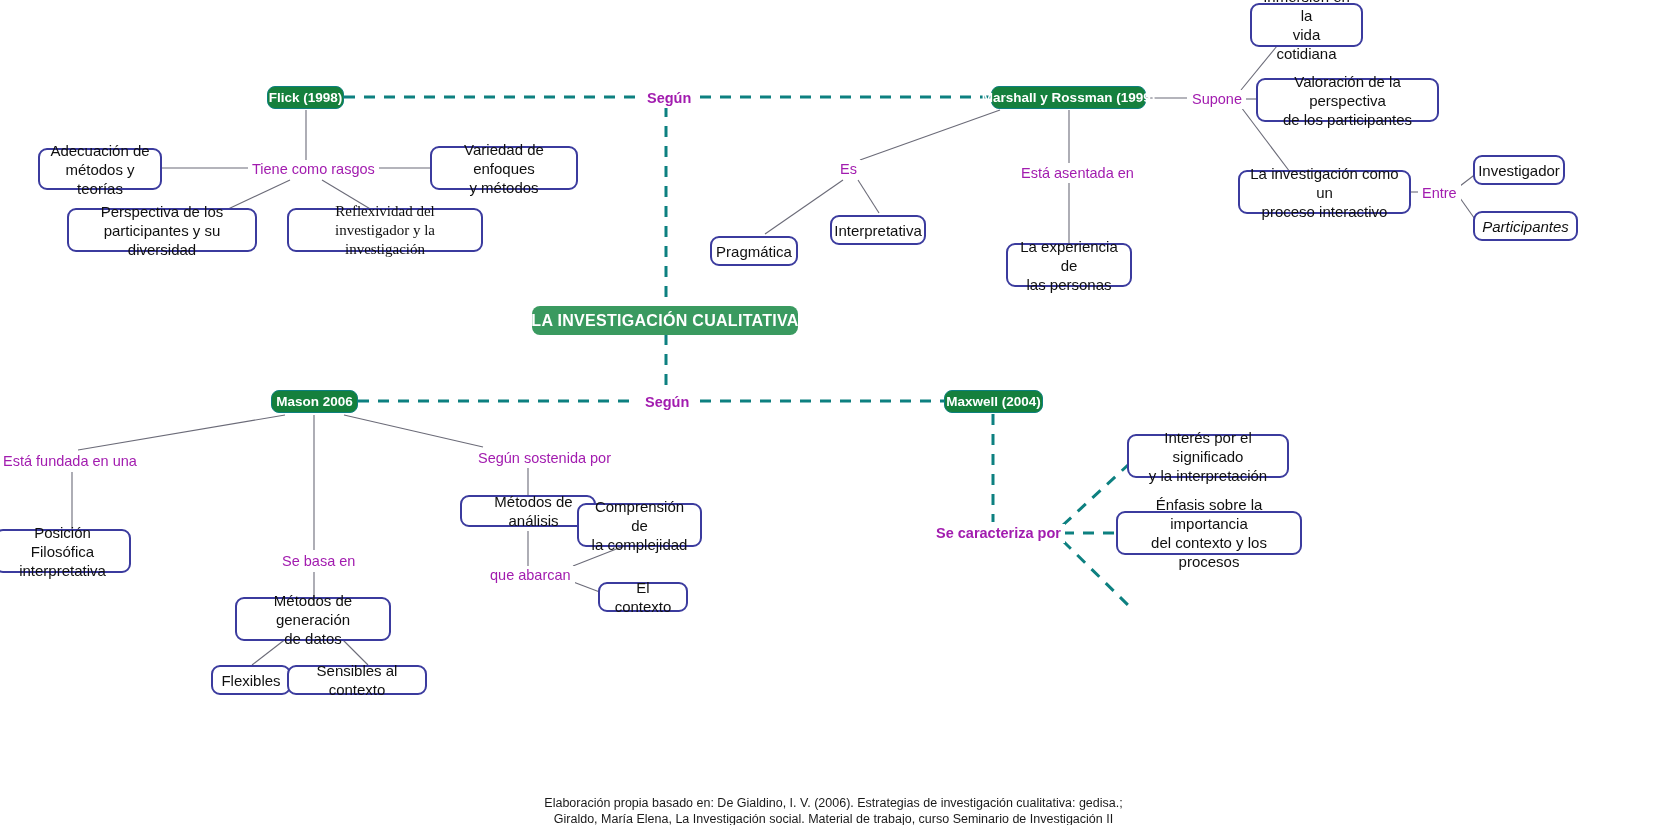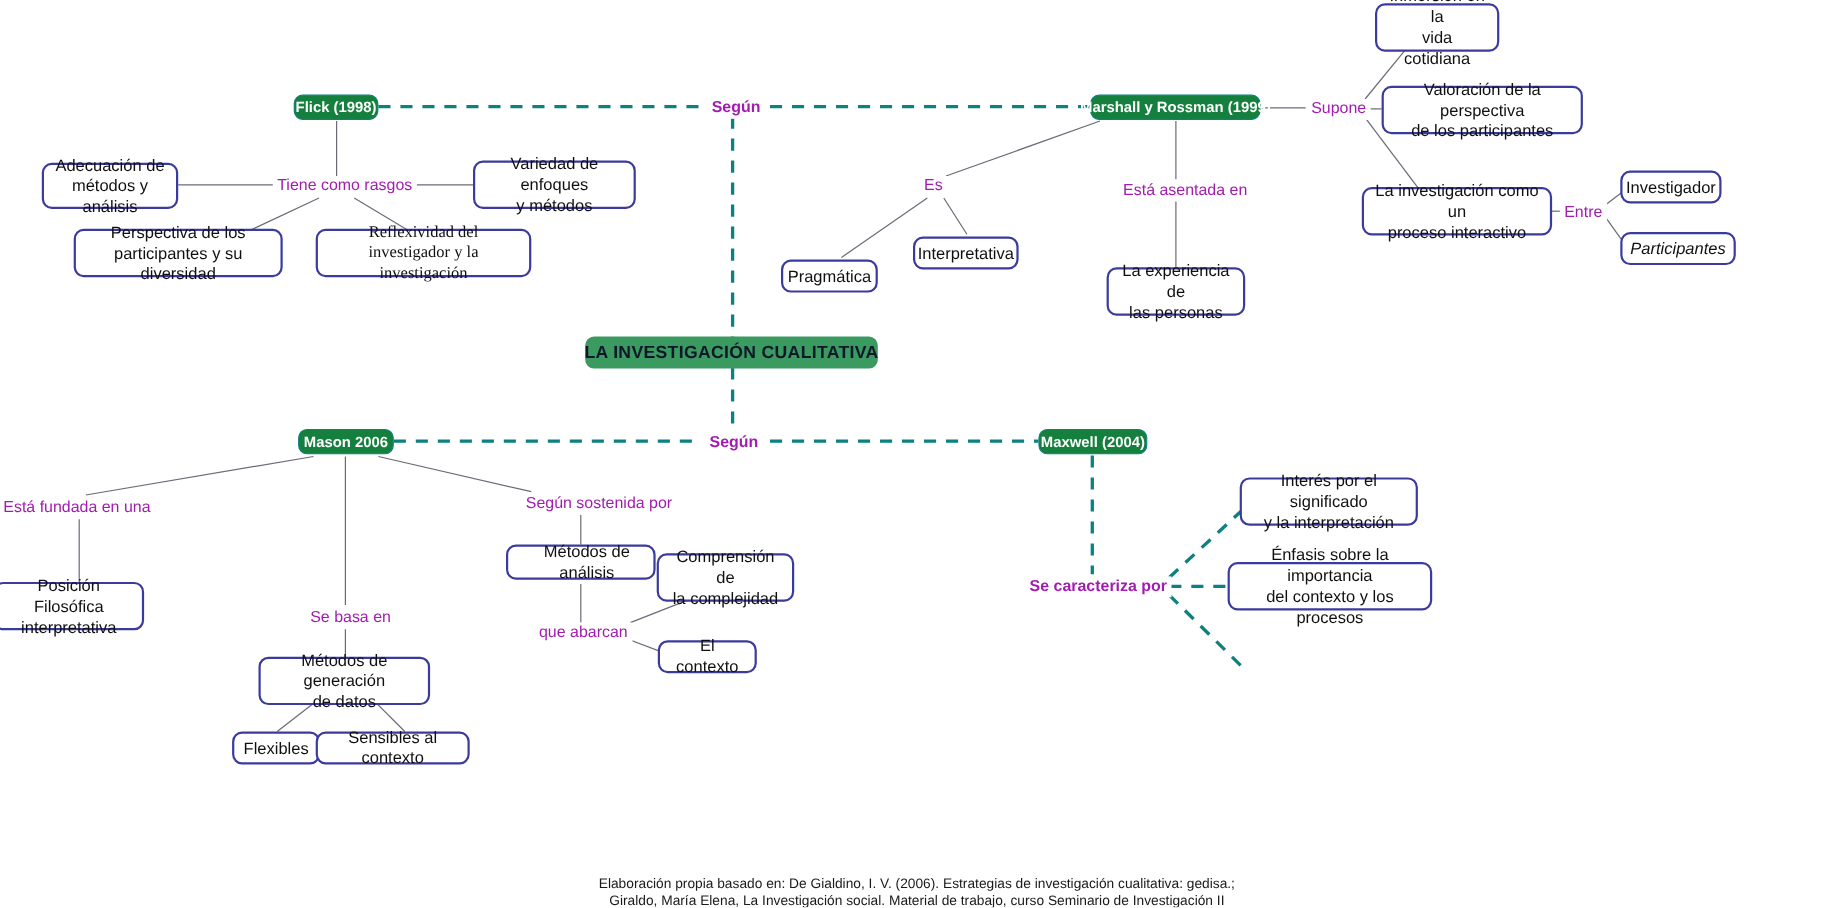--- a/index.html
+++ b/index.html
@@ -60,21 +60,21 @@
   
   .core{
     position:absolute;
     box-sizing:border-box;
     display:flex;
     align-items:center;
     justify-content:center;
     text-align:center;
     background:#3a9a60;
     border-radius:8px;
-    color:#0f172a;
+    color:#ffffff;
     font-size:16px;
     font-weight:bold;
     letter-spacing:.3px;
     line-height:20px;
     padding:5px 14px;
     z-index:4;
     white-space:nowrap;
   }
   
   .lbl{
@@ -175,21 +175,21 @@
   <div class="pill" style="left:944px; top:390px; width:99px; height:23px;">
     <span>Maxwell (2004)</span>
   </div>
 
   <div class="core" style="left:532px; top:306px; width:266px; height:29px;">
     <span>LA INVESTIGACIÓN CUALITATIVA</span>
   </div>
 
   <div class="node" style="left:38px; top:148px; width:124px; height:42px;">
     <span>Adecuación de
-métodos y análisis</span>
+métodos y teorías</span>
   </div>
 
   <div class="node" style="left:67px; top:208px; width:190px; height:44px;">
     <span>Perspectiva de los
 participantes y su diversidad</span>
   </div>
 
   <div class="node" style="left:430px; top:146px; width:148px; height:44px;">
     <span>Variedad de enfoques
 y métodos</span>
@@ -251,21 +251,21 @@
   </div>
 
   <div class="node" style="left:287px; top:665px; width:140px; height:30px;">
     <span>Sensibles al contexto</span>
   </div>
 
   <div class="node" style="left:460px; top:495px; width:136px; height:32px;padding-left:20px;">
     <span>Métodos de análisis</span>
   </div>
 
-  <div class="node" style="left:597px; top:503px; width:125px; height:44px;">
+  <div class="node" style="left:577px; top:503px; width:125px; height:44px;">
     <span>Comprensión de
 la complejidad</span>
   </div>
 
   <div class="node" style="left:598px; top:582px; width:90px; height:30px;">
     <span>El contexto</span>
   </div>
 
   <div class="node" style="left:1127px; top:434px; width:162px; height:44px;">
     <span>Interés por el significado

